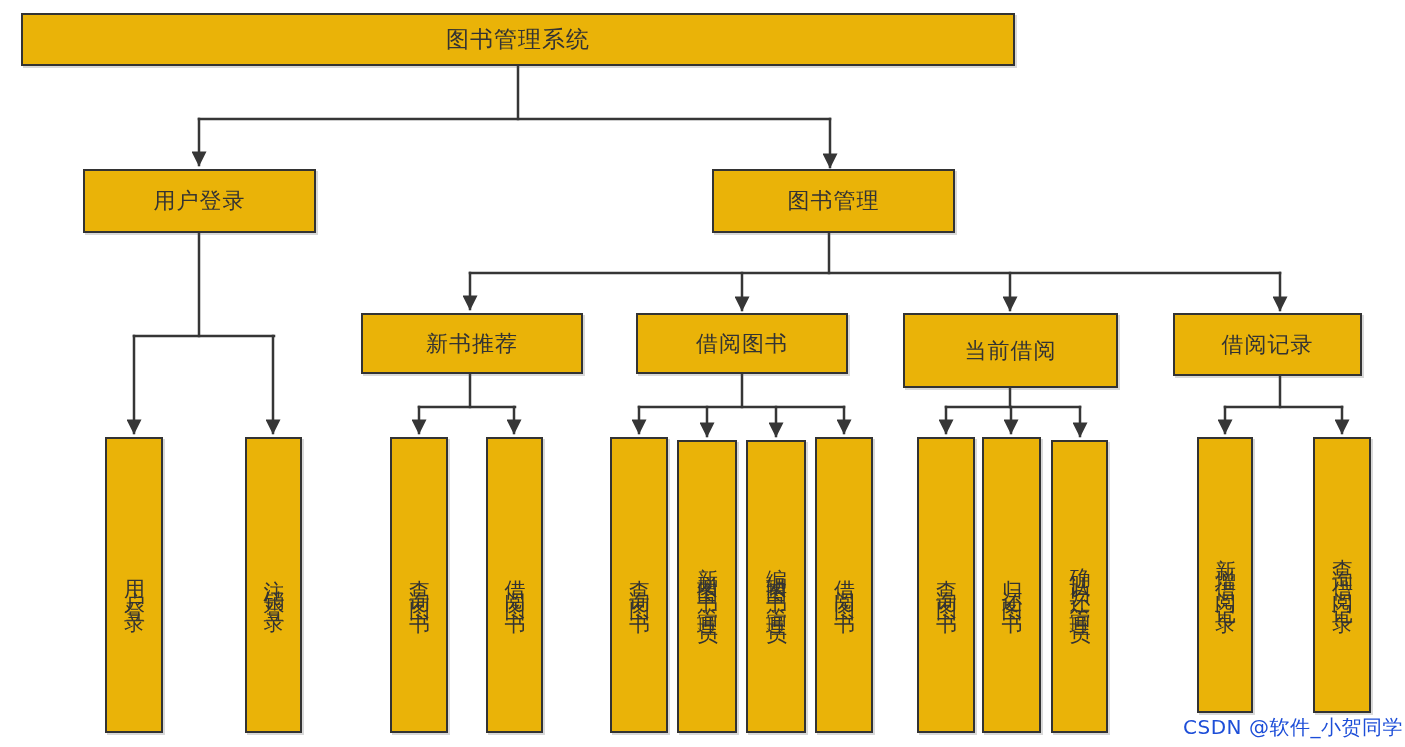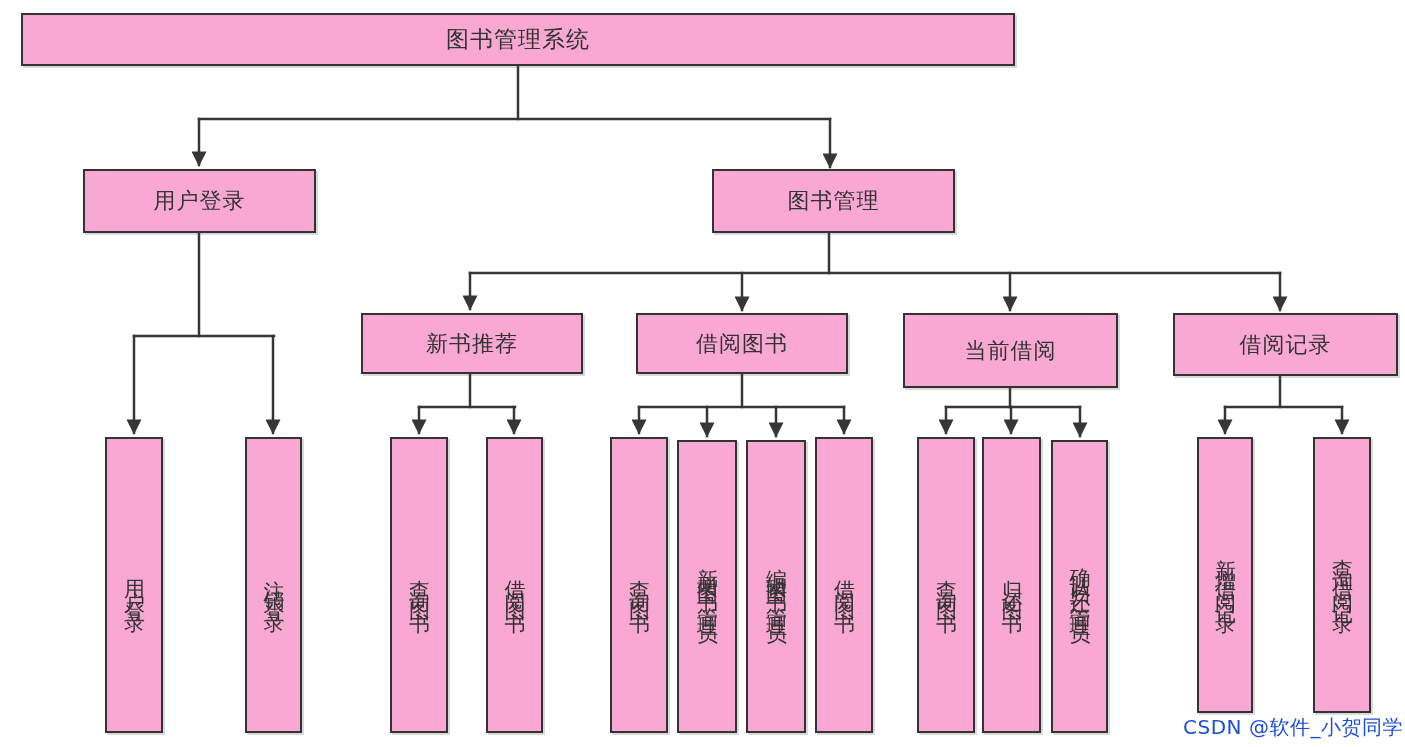--- a/index.html
+++ b/index.html
@@ -3,21 +3,21 @@
 <meta charset="utf-8">
 <style>
   html,body{margin:0;padding:0;background:#ffffff;}
   .stage{
     position:relative;width:1405px;height:747px;background:#ffffff;overflow:hidden;
     font-family:"DejaVu Sans","Liberation Sans",sans-serif;color:#333333;
   }
   svg.wires{position:absolute;left:0;top:0;width:1405px;height:747px;z-index:1;}
   .node{
     position:absolute;box-sizing:border-box;z-index:2;
-    border:2px solid #333333;background:#f9a8d4;
+    border:2px solid #333333;background:#eab308;
     display:flex;align-items:center;justify-content:center;
     box-shadow:2px 2px 0 rgba(80,80,80,0.22);
   }
   .h-box{font-size:22px;letter-spacing:1px;white-space:nowrap;}
   .root-box{font-size:23px;}
   .v-box{
     writing-mode:vertical-rl;text-orientation:mixed;
     font-size:21px;letter-spacing:11px;line-height:1;
   }
   .v-box.tight{letter-spacing:8px;}
@@ -95,21 +95,21 @@
 
   <div class="node h-box" style="left:361px;top:313px;width:222px;height:61px">
     <span>新书推荐</span>
   </div>
   <div class="node h-box" style="left:636px;top:313px;width:212px;height:61px">
     <span>借阅图书</span>
   </div>
   <div class="node h-box" style="left:903px;top:313px;width:215px;height:75px">
     <span>当前借阅</span>
   </div>
-  <div class="node h-box" style="left:1173px;top:313px;width:225px;height:63px">
+  <div class="node h-box" style="left:1173px;top:313px;width:189px;height:63px">
     <span>借阅记录</span>
   </div>
 
   <div class="node v-box" style="left:105px;top:437px;width:58px;height:296px">
     <span>用户登录</span>
   </div>
   <div class="node v-box" style="left:245px;top:437px;width:57px;height:296px">
     <span>注销登录</span>
   </div>
 

